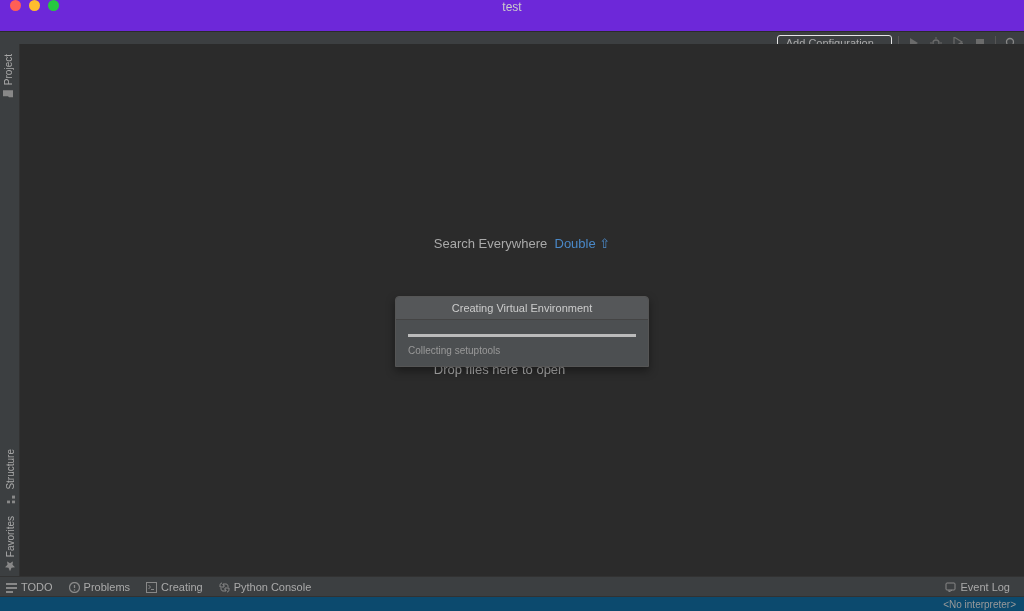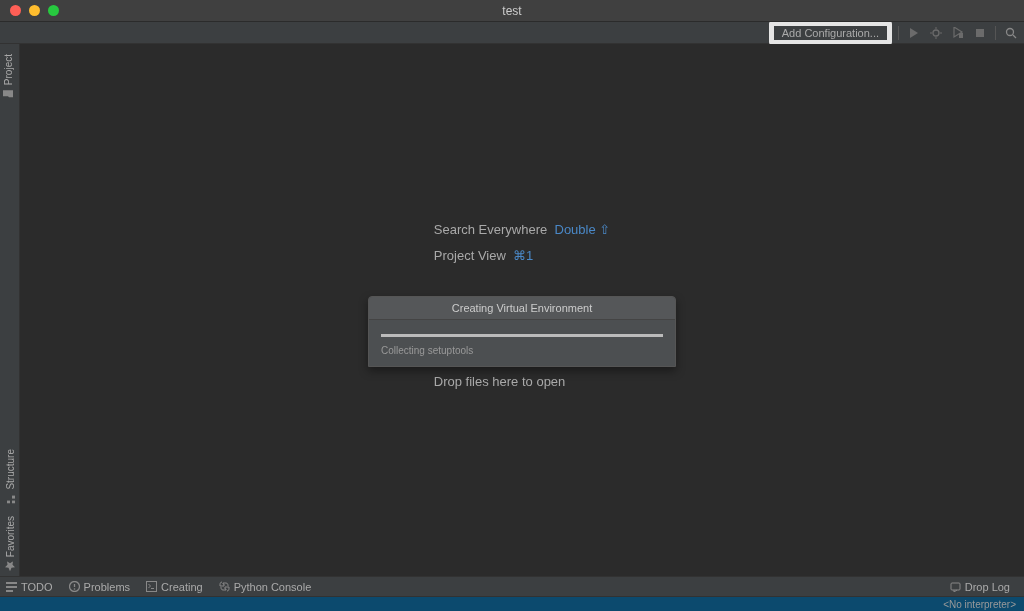--- a/index.html
+++ b/index.html
@@ -7,24 +7,24 @@
       width: 1024px;
       height: 611px;
       background: #2b2b2b;
       font-family: -apple-system, BlinkMacSystemFont, "Segoe UI", sans-serif;
       font-size: 12px;
       color: #bbbbbb;
       overflow: hidden;
       position: relative;
     }
     .titlebar {
-      height: 22px;
-      background: #404040;
-      display: flex;
-      align-items: center;
+      height: 32px;
+      background: #6d28d9;
+      display: flex;
+      align-items: flex-start;
       position: relative;
       border-bottom: 1px solid #2b2b2b;
     }
     .traffic-lights {
       display: flex;
       gap: 8px;
       padding-left: 10px;
     }
     .traffic-light {
       width: 11px;
@@ -46,21 +46,21 @@
       height: 22px;
       background: #3c3f41;
       display: flex;
       justify-content: flex-end;
       align-items: center;
       padding: 0 4px;
       border-bottom: 1px solid #323232;
       gap: 4px;
     }
     .add-config {
-      border: 5px solid #e5e5e5;
+      border: 1px solid #e5e5e5;
       background: transparent;
       color: #aaa;
       font-size: 11px;
       padding: 1px 8px;
       border-radius: 3px;
       cursor: pointer;
     }
     .toolbar-icon {
       width: 18px;
       height: 18px;
@@ -120,21 +120,21 @@
     .hints .row { white-space: nowrap; }
     .shortcut { color: #4a88c7; }
     .drop-hint {
       text-align: left;
       margin-top: 30px;
       font-size: 13px;
       color: #a9a9a9;
     }
     .progress-dialog {
       position: absolute;
-      width: 308px;
+      width: 254px;
       left: 50%;
       top: 47%;
       transform: translateX(-50%);
       background: #4c4f51;
       border: 1px solid #555;
       box-shadow: 0 4px 10px rgba(0,0,0,0.4);
       border-radius: 4px 4px 0 0;
     }
     .progress-title {
       text-align: center;
@@ -164,21 +164,21 @@
       background: #3c3f41;
       display: flex;
       align-items: center;
       padding: 0 6px;
       border-top: 1px solid #323232;
       font-size: 11px;
       color: #aaa;
     }
     .bottom-item {
       display: flex;
-      align-items: flex-start;
+      align-items: flex-end;
       gap: 4px;
       margin-right: 16px;
       cursor: pointer;
     }
     .bottom-right {
       margin-left: auto;
       display: flex;
       align-items: center;
       gap: 4px;
       cursor: pointer;
@@ -275,23 +275,20 @@
       <span>Structure</span>
     </div>
   </div>
 </div>
 
 <div class="main-area">
   <div class="hints">
     <div class="row">
       <span>Search Everywhere</span>&nbsp;&nbsp;<span class="shortcut">Double ⇧</span>
     </div>
-    <div class="row">
-      <span>Project View</span>&nbsp;&nbsp;<span class="shortcut">⌘1</span>
-    </div>
     <div style="height:70px"></div>
     <div class="drop-hint">Drop files here to open</div>
   </div>
 
   <div class="progress-dialog">
     <div class="progress-title">Creating Virtual Environment</div>
     <div class="progress-body">
       <div class="progress-bar"></div>
       <div class="progress-status">Collecting setuptools</div>
     </div>
@@ -328,19 +325,19 @@
         <path d="M3 1 C1 1 1 3 1 4 L1 5 L5 5 L5 3 L4 3 L4 2 L7 2 C9 2 9 4 9 5" fill="none" stroke="#888"></path>
         <path d="M8 10 C10 10 10 8 10 7 L10 6 L6 6 L6 8 L7 8 L7 9 L4 9 C2 9 2 7 2 6" fill="none" stroke="#888"></path>
       </svg>
     <span>Python Console</span>
   </div>
   <div class="bottom-right">
     <svg width="11" height="11" viewBox="0 0 11 11">
         <rect x="1" y="2" width="9" height="7" rx="1" fill="none" stroke="#888"></rect>
         <path d="M4 9 L4 11 L7 9" fill="none" stroke="#888"></path>
       </svg>
-    <span>Drop Log</span>
+    <span>Event Log</span>
   </div>
 </div>
 
 <div class="status-bar">
   <span>&lt;No interpreter&gt;</span>
 </div>
 
 </body></html>

